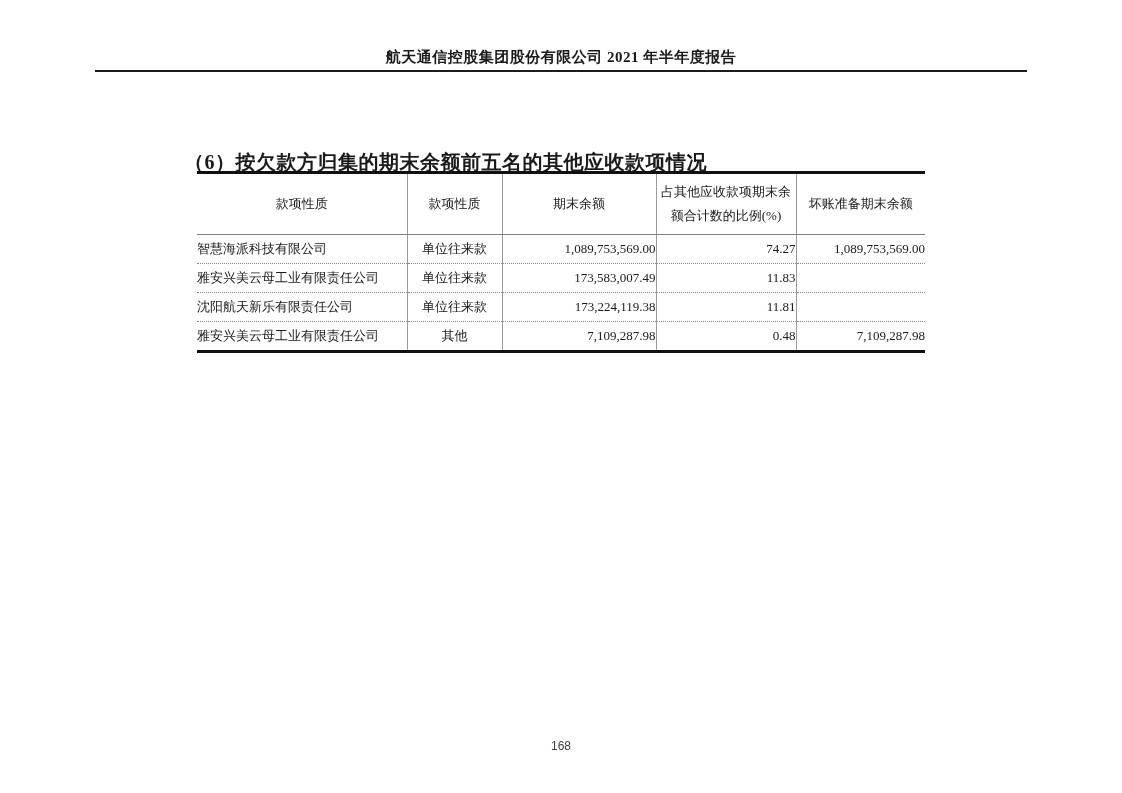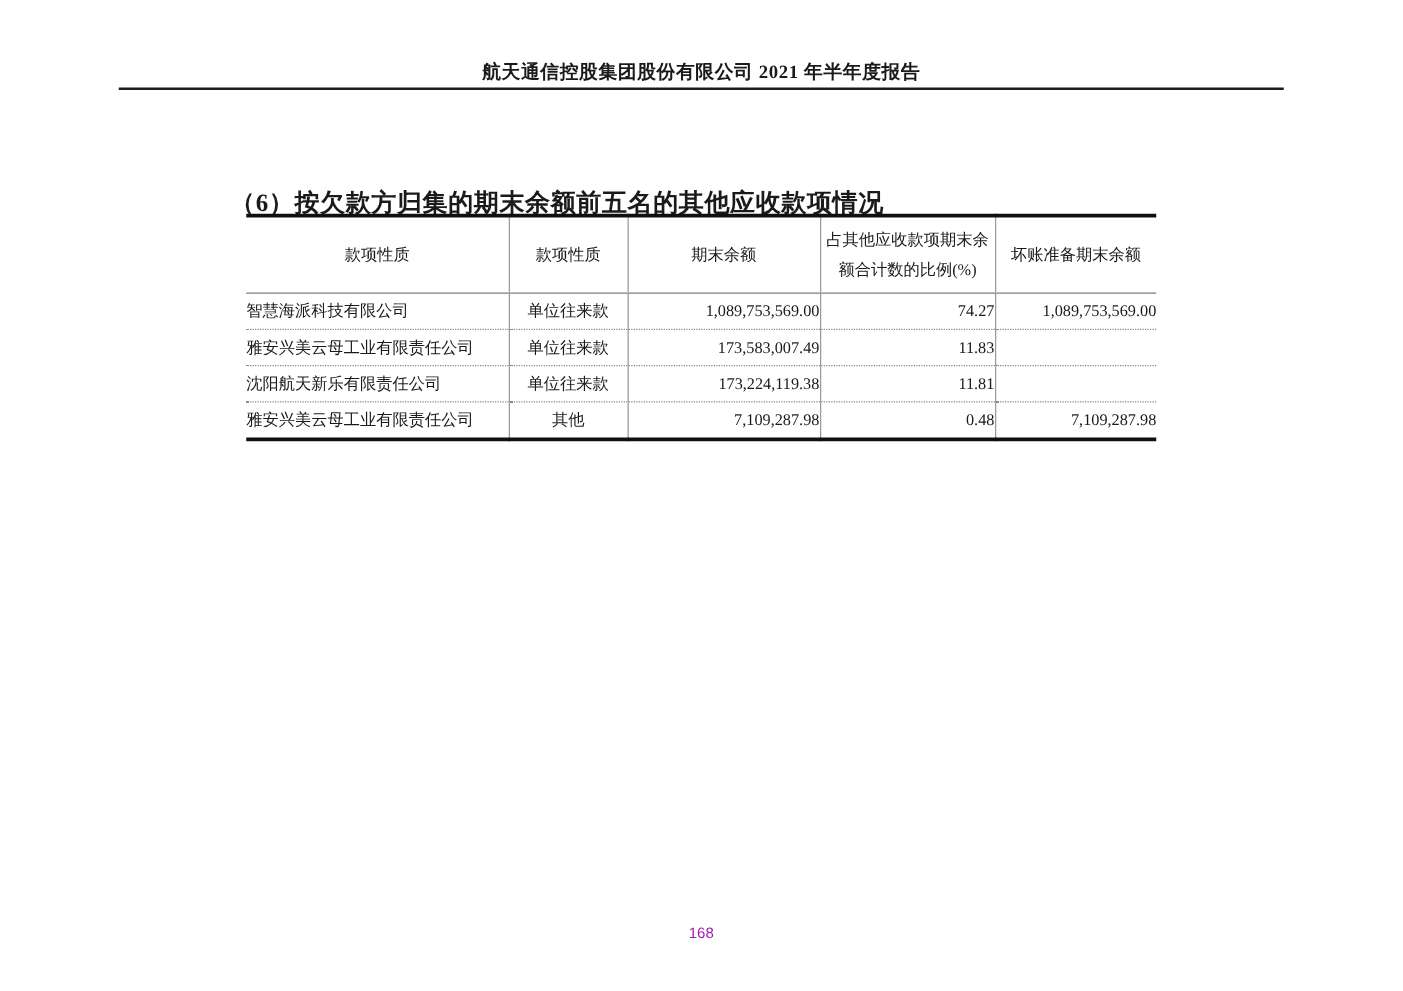--- a/index.html
+++ b/index.html
@@ -82,21 +82,21 @@
   td.num { text-align: right; padding-right: 8px; font-family: "Liberation Serif", "DejaVu Serif", serif; }
   td.cell-total-label { text-align: center; }
   .page-number {
     position: absolute;
     top: 739px;
     left: 0;
     width: 100%;
     text-align: center;
     font-size: 12px;
     font-family: "Liberation Sans", "DejaVu Sans", sans-serif;
-    color: #a21caf;
+    color: #404040;
   }
 </style>
 </head>
 <body>
 
 <div class="page">
 
   <div class="header-title">航天通信控股集团股份有限公司 2021 年半年度报告</div>
   <div class="header-rule"></div>
 

